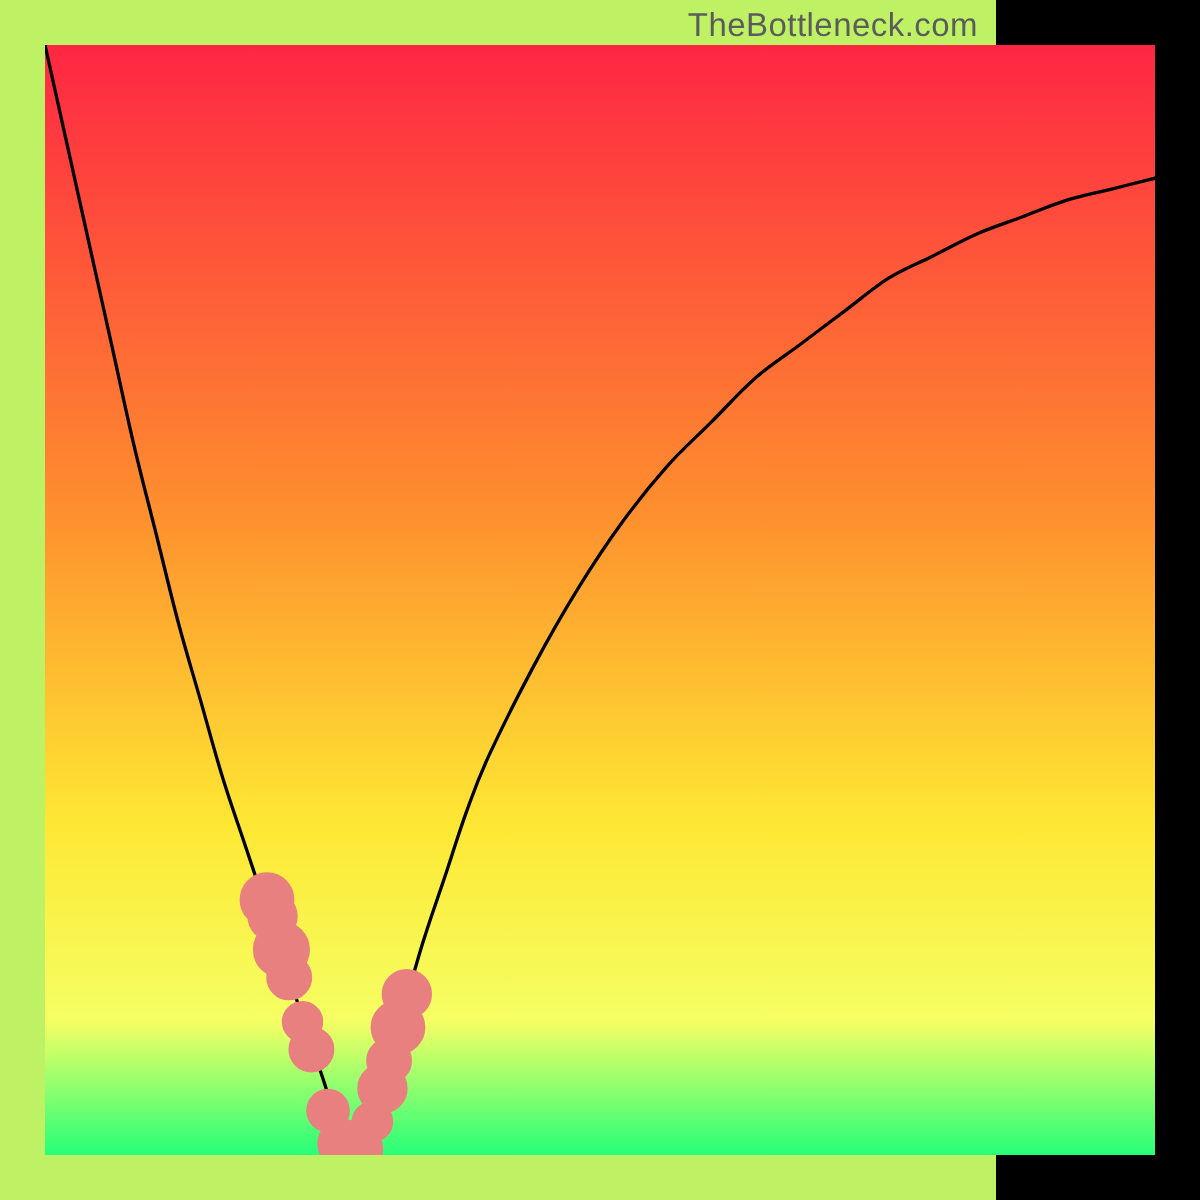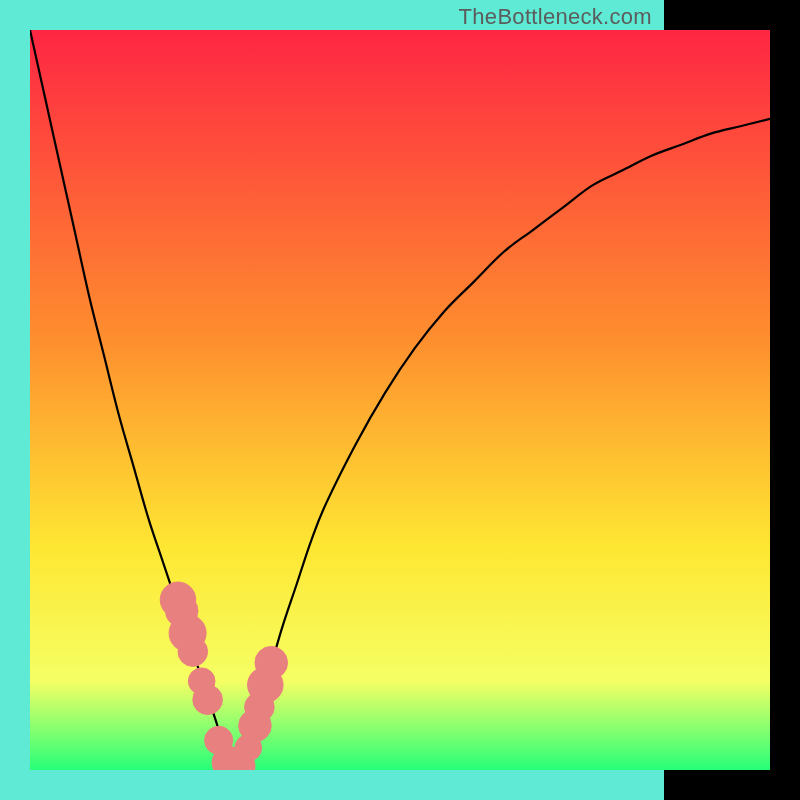--- a/index.html
+++ b/index.html
@@ -8,21 +8,21 @@
     width: 800px;
     height: 800px;
     background: #000;
     font-family: Arial, Helvetica, sans-serif;
     overflow: hidden;
   }
   .outer {
     position: relative;
     width: 664px;
     height: 800px;
-    background: #5eead4;
+    background: #bef264;
   }
   .plot {
     position: absolute;
     left: 30px;
     top: 30px;
     width: 740px;
     height: 740px;
   }
   .watermark {
     position: absolute;

